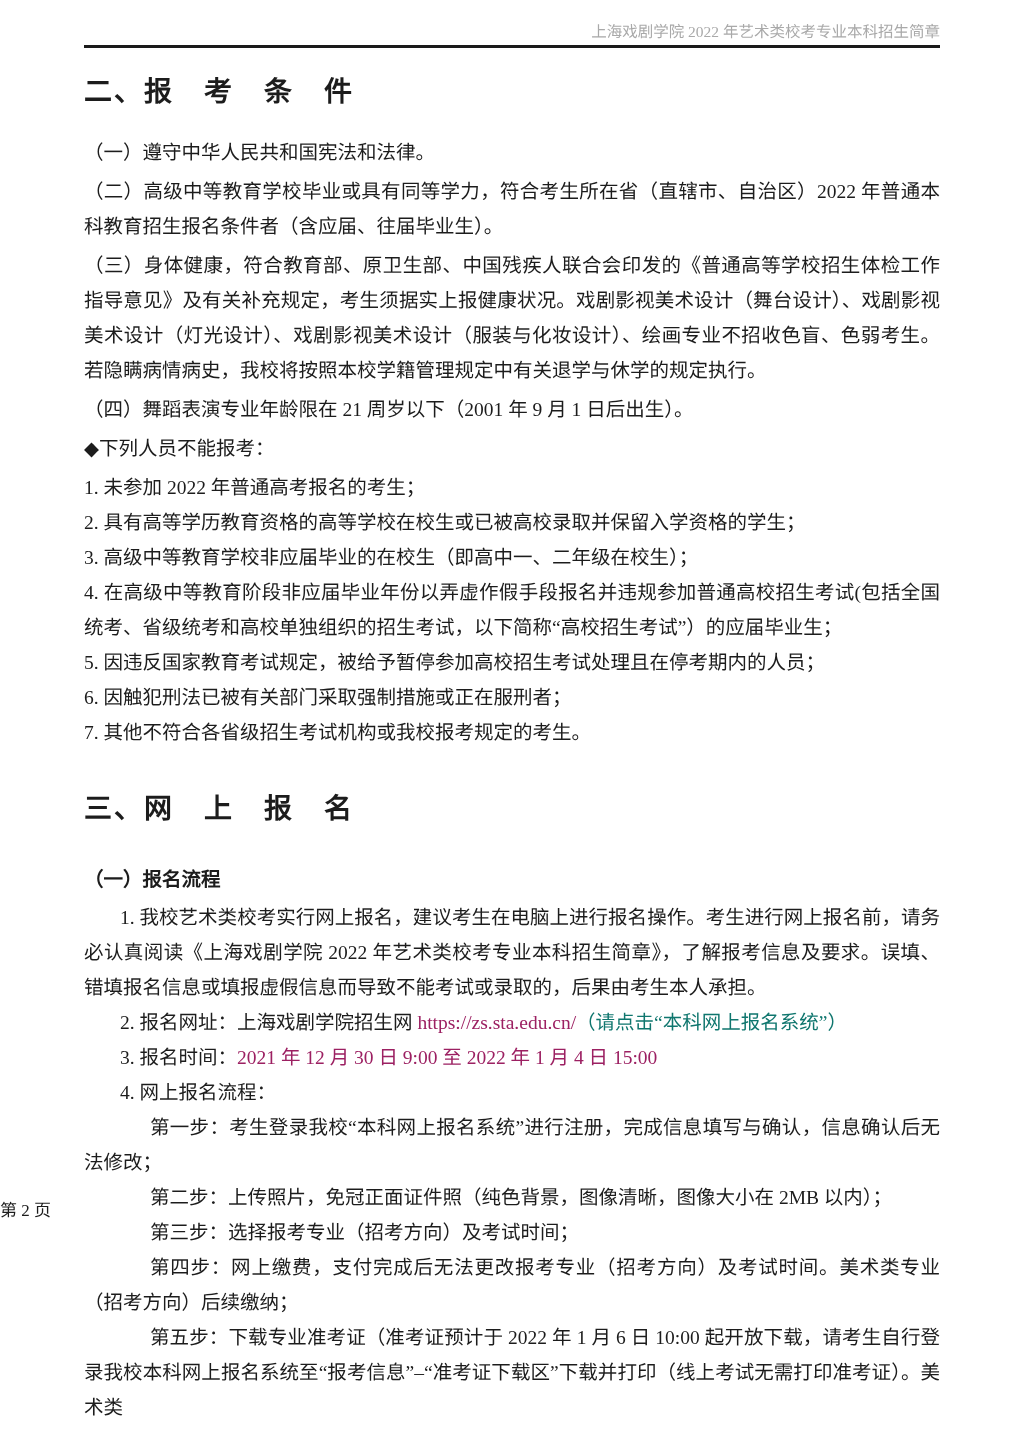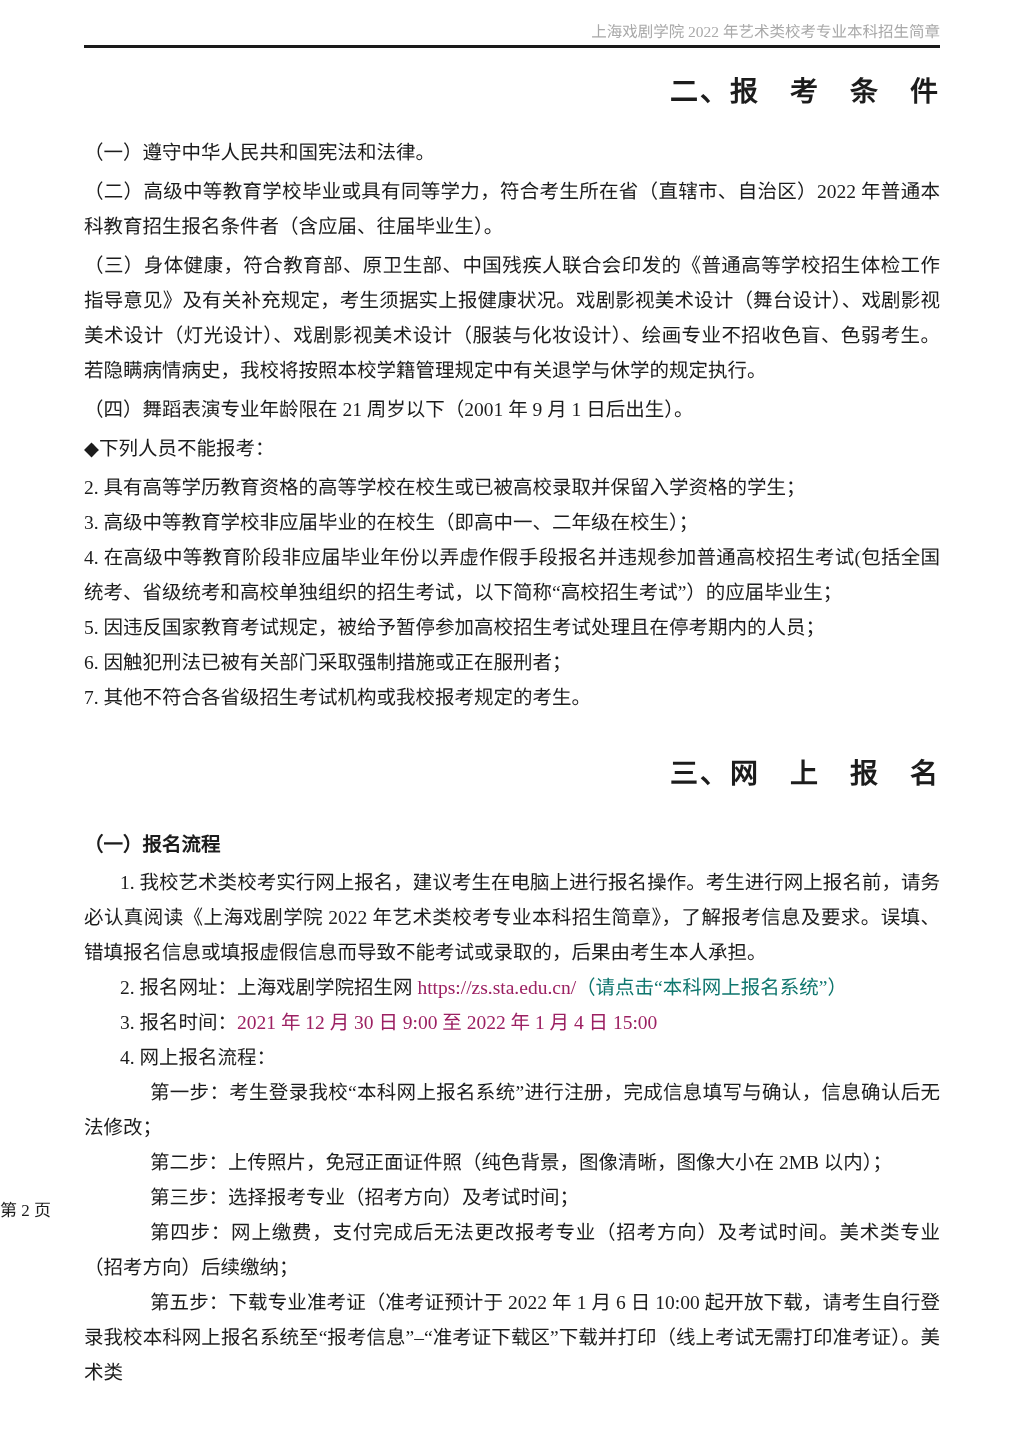--- a/index.html
+++ b/index.html
@@ -25,21 +25,21 @@
     padding-bottom: 3px;
   }
   .hdr-text {
     text-align: right;
     font-size: 15.5px;
     color: #a9a9a9;
     line-height: 20px;
   }
   
   .sec-title {
-    text-align: right;
+    text-align: left;
     font-size: 28px;
     font-weight: bold;
     letter-spacing: 2px;
     line-height: 34px;
   }
   .sec-title.first { margin-top: 27px; margin-bottom: 26px; }
   .sec-title.second { margin-top: 42px; margin-bottom: 36px; }
   
   p {
     font-size: 19.5px;
@@ -86,20 +86,21 @@
   </div>
 
   <h1 class="sec-title first">二、报　考　条　件</h1>
 
   <p class="para">（一）遵守中华人民共和国宪法和法律。</p>
   <p class="para">（二）高级中等教育学校毕业或具有同等学力，符合考生所在省（直辖市、自治区）2022 年普通本科教育招生报名条件者（含应届、往届毕业生）。</p>
   <p class="para">（三）身体健康，符合教育部、原卫生部、中国残疾人联合会印发的《普通高等学校招生体检工作指导意见》及有关补充规定，考生须据实上报健康状况。戏剧影视美术设计（舞台设计）、戏剧影视美术设计（灯光设计）、戏剧影视美术设计（服装与化妆设计）、绘画专业不招收色盲、色弱考生。若隐瞒病情病史，我校将按照本校学籍管理规定中有关退学与休学的规定执行。</p>
   <p class="para">（四）舞蹈表演专业年龄限在 21 周岁以下（2001 年 9 月 1 日后出生）。</p>
 
   <p class="para">◆下列人员不能报考：</p>
+  <p class="item">1. 未参加 2022 年普通高考报名的考生；</p>
   <p class="item">2. 具有高等学历教育资格的高等学校在校生或已被高校录取并保留入学资格的学生；</p>
   <p class="item">3. 高级中等教育学校非应届毕业的在校生（即高中一、二年级在校生）；</p>
   <p class="item">4. 在高级中等教育阶段非应届毕业年份以弄虚作假手段报名并违规参加普通高校招生考试(包括全国统考、省级统考和高校单独组织的招生考试，以下简称“高校招生考试”）的应届毕业生；</p>
   <p class="item">5. 因违反国家教育考试规定，被给予暂停参加高校招生考试处理且在停考期内的人员；</p>
   <p class="item">6. 因触犯刑法已被有关部门采取强制措施或正在服刑者；</p>
   <p class="item">7. 其他不符合各省级招生考试机构或我校报考规定的考生。</p>
 
   <h1 class="sec-title second">三、网　上　报　名</h1>
 
   <p class="subhead">（一）报名流程</p>

